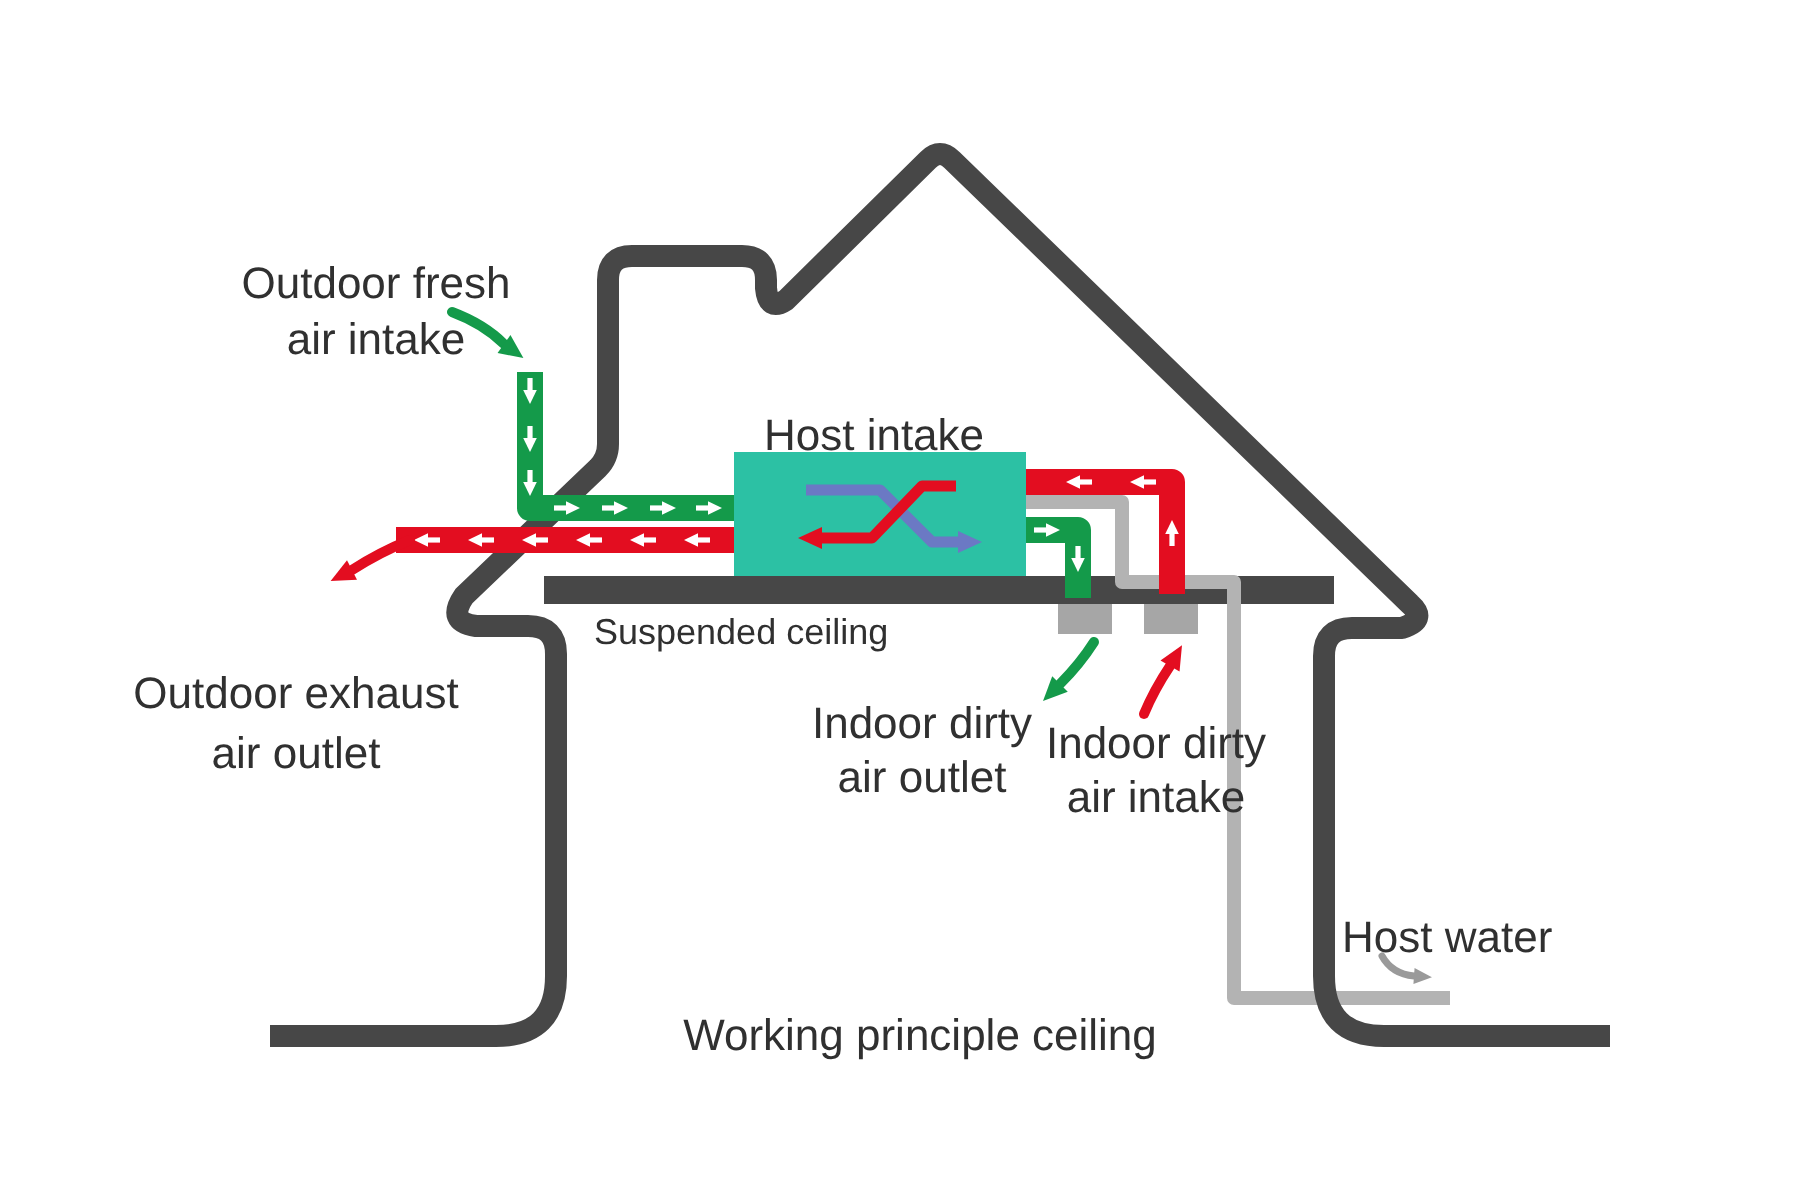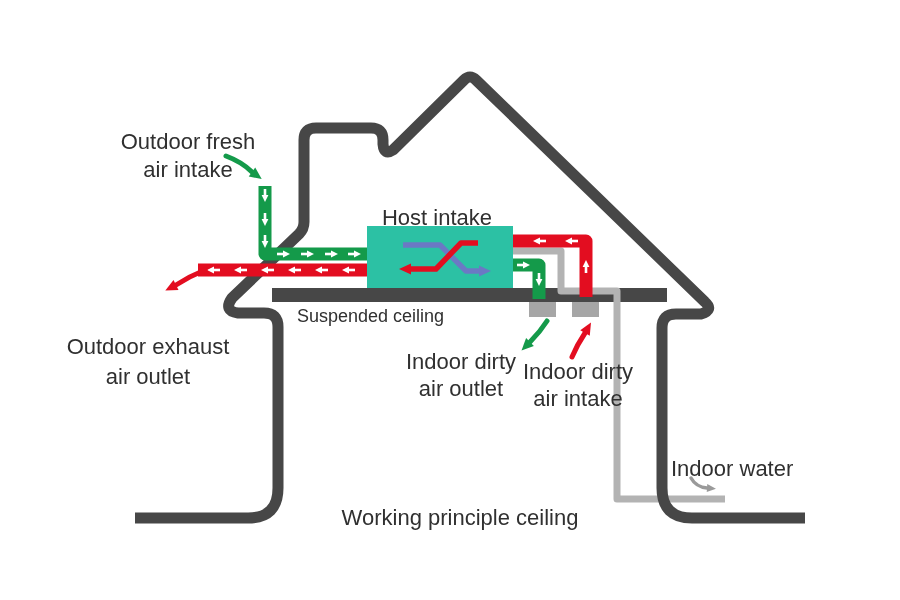--- a/index.html
+++ b/index.html
@@ -131,17 +131,17 @@
   <div class="lbl cx" style="left:461px;top:348px;line-height:27px;">
     <div>Indoor dirty</div>
     <div>air outlet</div>
   </div>
 
   <div class="lbl cx" style="left:578px;top:358px;line-height:27px;">
     <div>Indoor dirty</div>
     <div>air intake</div>
   </div>
 
-  <div class="lbl lbl-left" style="left:671px;top:455px;">Indoor water</div>
+  <div class="lbl lbl-left" style="left:671px;top:455px;">Host water</div>
 
   <div class="lbl cx" style="left:460px;top:504px;">Working principle ceiling</div>
 
 </div>
 
 </body></html>

